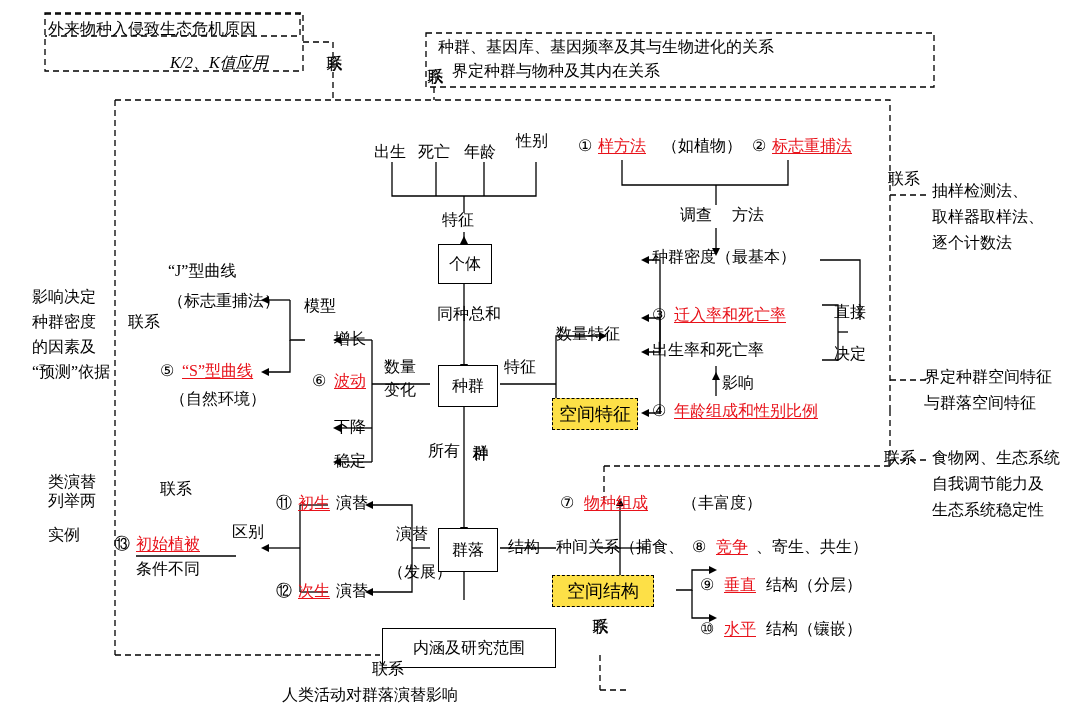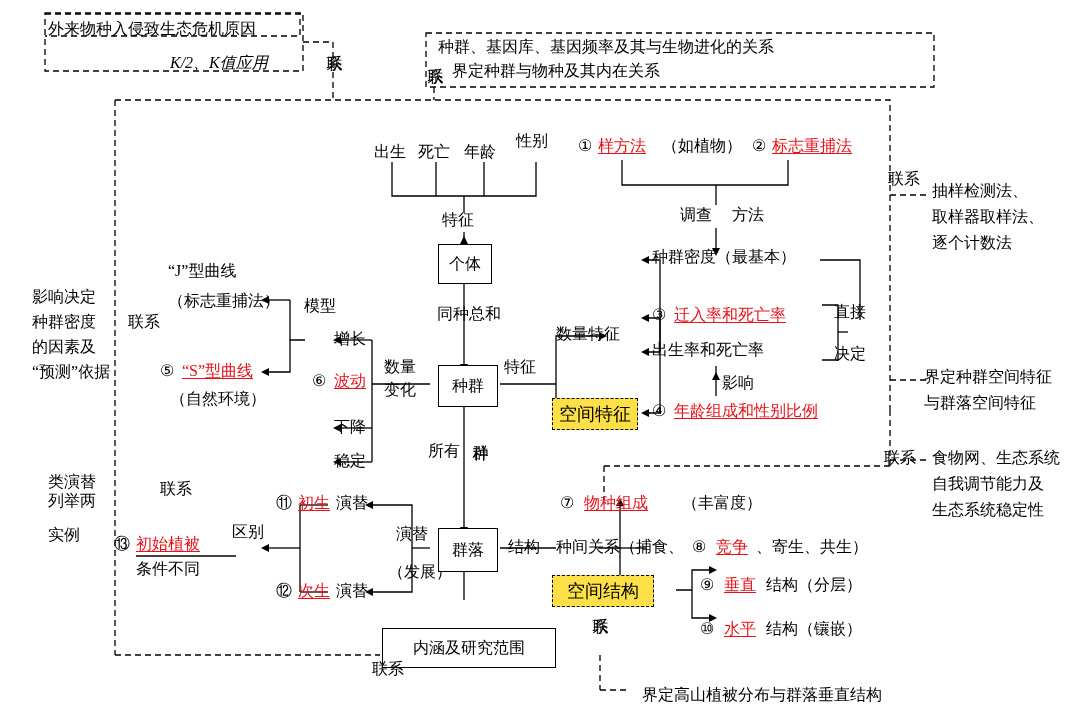--- a/index.html
+++ b/index.html
@@ -262,16 +262,16 @@
   <div class="lbl" style="left:766px;top:620px;">结构（镶嵌）</div>
 
   <div class="lbl" style="left:924px;top:368px;">界定种群空间特征</div>
   <div class="lbl" style="left:924px;top:394px;">与群落空间特征</div>
   <div class="lbl" style="left:884px;top:449px;">联系</div>
   <div class="lbl" style="left:932px;top:449px;">食物网、生态系统</div>
   <div class="lbl" style="left:932px;top:475px;">自我调节能力及</div>
   <div class="lbl" style="left:932px;top:501px;">生态系统稳定性</div>
 
   <div class="lbl" style="left:372px;top:660px;">联系</div>
+  <div class="lbl" style="left:282px;top:686px;">人类活动对群落演替影响</div>
   <div class="vert" style="left:592px;top:605px;">联系</div>
-  <div class="lbl" style="left:642px;top:686px;">界定高山植被分布与群落垂直结构</div>
 
 </div>
 
 </body></html>

